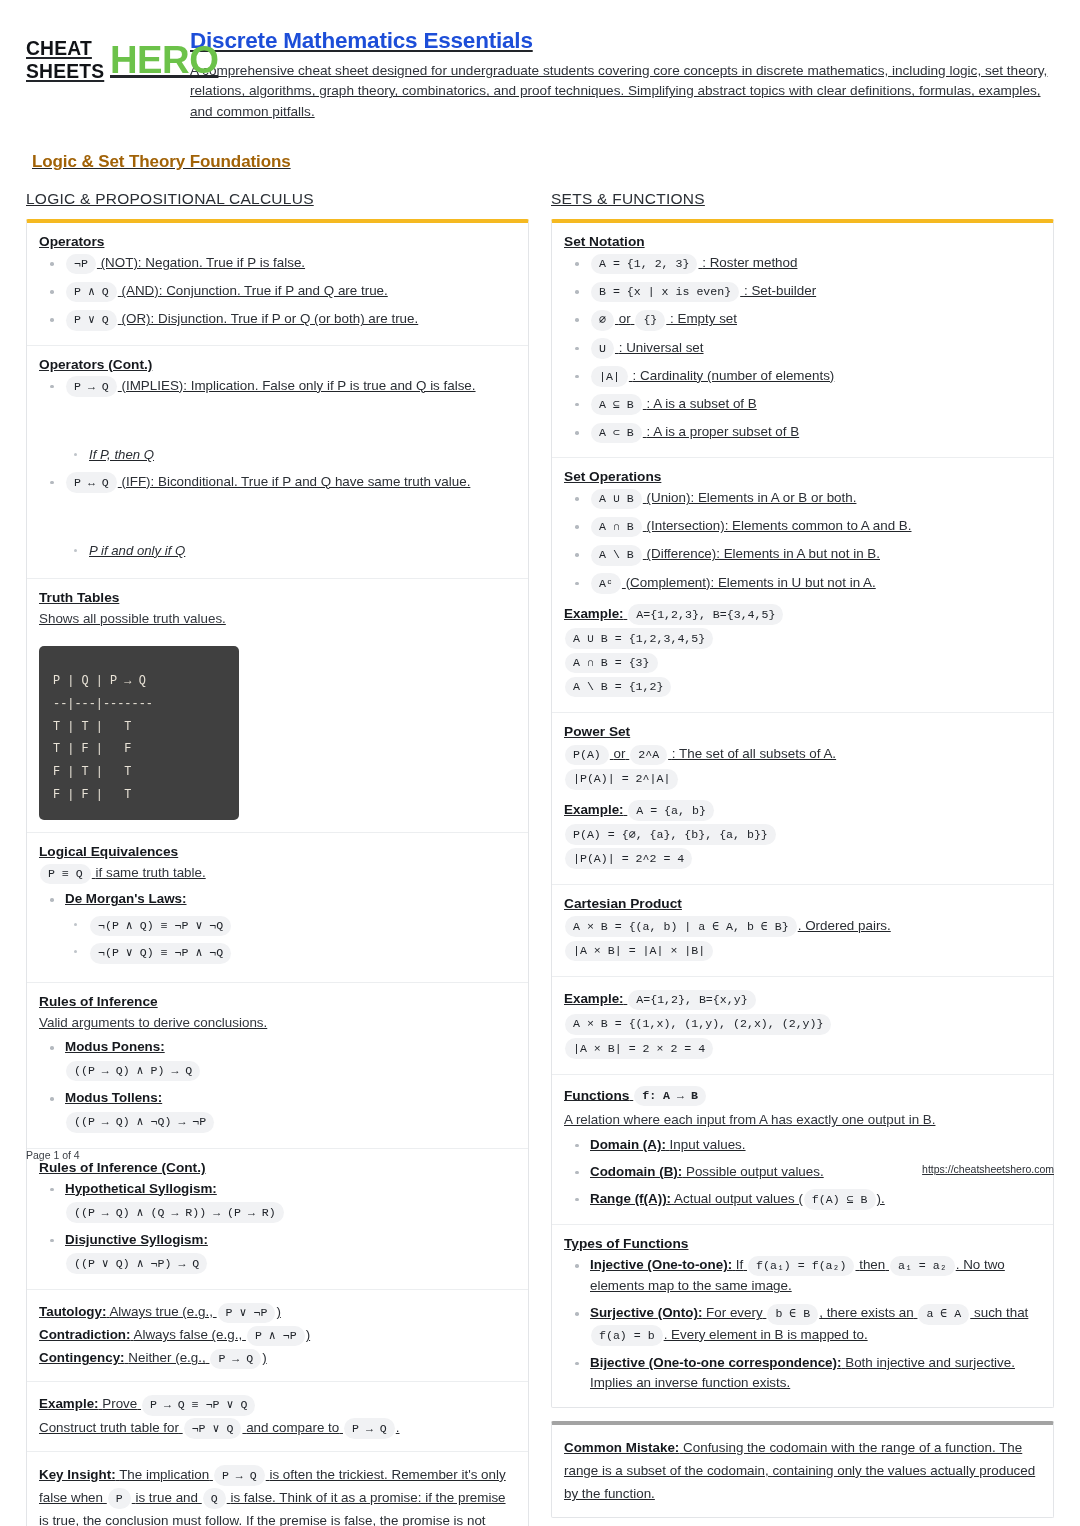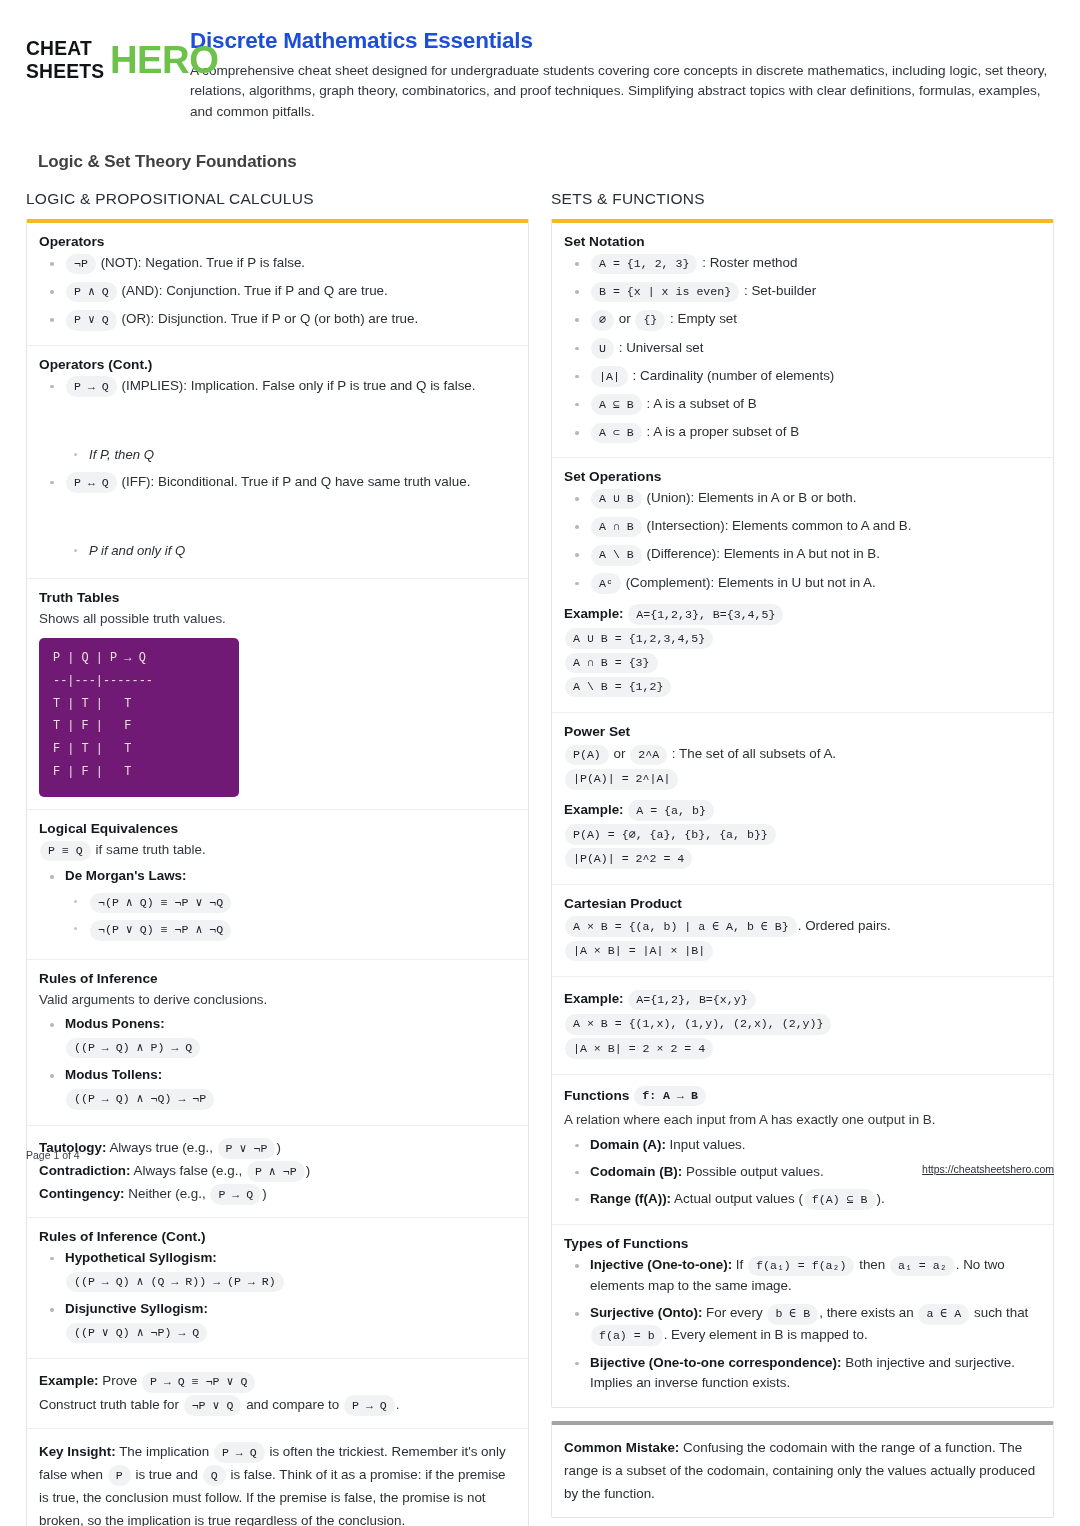--- a/index.html
+++ b/index.html
@@ -3,21 +3,21 @@
 <meta charset="utf-8">
 <style>
   * { box-sizing: border-box; margin: 0; padding: 0; }
   html, body {
     width: 1080px; height: 1526px;
     background: #ffffff;
     font-family: "Liberation Sans", sans-serif;
     color: #22252a;
     -webkit-font-smoothing: antialiased;
   }
-  .page { position: relative; width: 1080px; height: 1197px; padding: 0 26px; }
+  .page { position: relative; width: 1080px; height: 1197px; padding: 0 26px; text-decoration: underline; }
 
   
   .header { display: flex; align-items: flex-start; padding-top: 26px; gap: 22px; }
   .logo { width: 142px; flex: 0 0 142px; padding-top: 12px; }
   .logo-row { display: flex; align-items: center; line-height: 1; }
   .logo-left { display: flex; flex-direction: column; }
   .logo-cheat, .logo-sheets {
     font-weight: 800; font-size: 20.5px; letter-spacing: 0.2px;
     color: #111317; font-family: "Liberation Sans", sans-serif;
     transform: scaleX(0.94); transform-origin: left center;
@@ -32,22 +32,22 @@
   .doc-title {
     font-size: 22.5px; font-weight: 700; letter-spacing: -0.2px;
     color: #1d4ed8; margin-bottom: 7px;
   }
   .doc-desc {
     font-size: 13.6px; line-height: 1.5; color: #31353c; max-width: 880px;
   }
 
   
   .section-title {
-    font-size: 17px; font-weight: 700; color: #404040;
-    margin: 30px 0 0 12px; letter-spacing: -0.1px;
+    font-size: 17px; font-weight: 700; color: #a16207;
+    margin: 30px 0 0 6px; letter-spacing: -0.1px;
   }
   .columns { display: flex; gap: 22px; margin-top: 18px; align-items: flex-start; }
   .col { flex: 1 1 0; min-width: 0; }
 
   .col-head {
     font-size: 15.5px; letter-spacing: 0.25px; color: #2b2f35;
     font-weight: 400; margin-bottom: 11px;
   }
   .card {
     border: 1px solid #e3e5e8;
@@ -95,31 +95,31 @@
     padding: 2.5px 8px;
     color: #20242a;
     line-height: 1.35;
     vertical-align: baseline;
     white-space: nowrap;
     margin: 0 1px;
   }
   .chipline { margin: 3px 0; }
 
   .codeblock {
-    background: #701a75;
+    background: #404040;
     color: #e9e3d7;
     border-radius: 5px;
-    padding: 9px 14px 13px 14px;
+    padding: 24px 14px 13px 14px;
     font-family: "Liberation Mono", monospace;
     font-size: 11.9px;
     line-height: 1.92;
     white-space: pre;
     display: inline-block;
     min-width: 200px;
-    margin-top: 4px;
+    margin-top: 12px;
   }
 
   .note { font-size: 13.4px; line-height: 1.62; color: #2b2f35; }
   .note + .note { margin-top: 1px; }
   .para { font-size: 13.4px; line-height: 1.72; color: #2b2f35; }
 
   
   .footer {
     position: absolute; left: 26px; right: 26px; bottom: 22px;
     display: flex; justify-content: space-between; align-items: center;
@@ -223,49 +223,49 @@
               <div class="chipline"><code>((P → Q) ∧ P) → Q</code></div>
             </li>
             <li>
               <span class="bold">Modus Tollens:</span>
               <div class="chipline"><code>((P → Q) ∧ ¬Q) → ¬P</code></div>
             </li>
           </ul>
         </div>
 
         <div class="block">
+          <div class="blk-title">Rules of Inference (Cont.)</div>
+          <ul class="items">
+            <li>
+              <span class="bold">Hypothetical Syllogism:</span>
+              <div class="chipline"><code>((P → Q) ∧ (Q → R)) → (P → R)</code></div>
+            </li>
+            <li>
+              <span class="bold">Disjunctive Syllogism:</span>
+              <div class="chipline"><code>((P ∨ Q) ∧ ¬P) → Q</code></div>
+            </li>
+          </ul>
+        </div>
+
+        <div class="block">
           <div class="note">
             <b>Tautology:</b>
             <span>Always true (e.g.,</span>
             <code>P ∨ ¬P</code><span>)</span>
           </div>
           <div class="note">
             <b>Contradiction:</b>
             <span>Always false (e.g.,</span>
             <code>P ∧ ¬P</code><span>)</span>
           </div>
           <div class="note">
             <b>Contingency:</b>
             <span>Neither (e.g.,</span>
             <code>P → Q</code><span>)</span>
           </div>
-        </div>
-
-        <div class="block">
-          <div class="blk-title">Rules of Inference (Cont.)</div>
-          <ul class="items">
-            <li>
-              <span class="bold">Hypothetical Syllogism:</span>
-              <div class="chipline"><code>((P → Q) ∧ (Q → R)) → (P → R)</code></div>
-            </li>
-            <li>
-              <span class="bold">Disjunctive Syllogism:</span>
-              <div class="chipline"><code>((P ∨ Q) ∧ ¬P) → Q</code></div>
-            </li>
-          </ul>
         </div>
 
         <div class="block">
           <div class="note">
             <b>Example:</b>
             <span>Prove</span>
             <code>P → Q ≡ ¬P ∨ Q</code>
           </div>
           <div class="note">
             <span>Construct truth table for</span>

